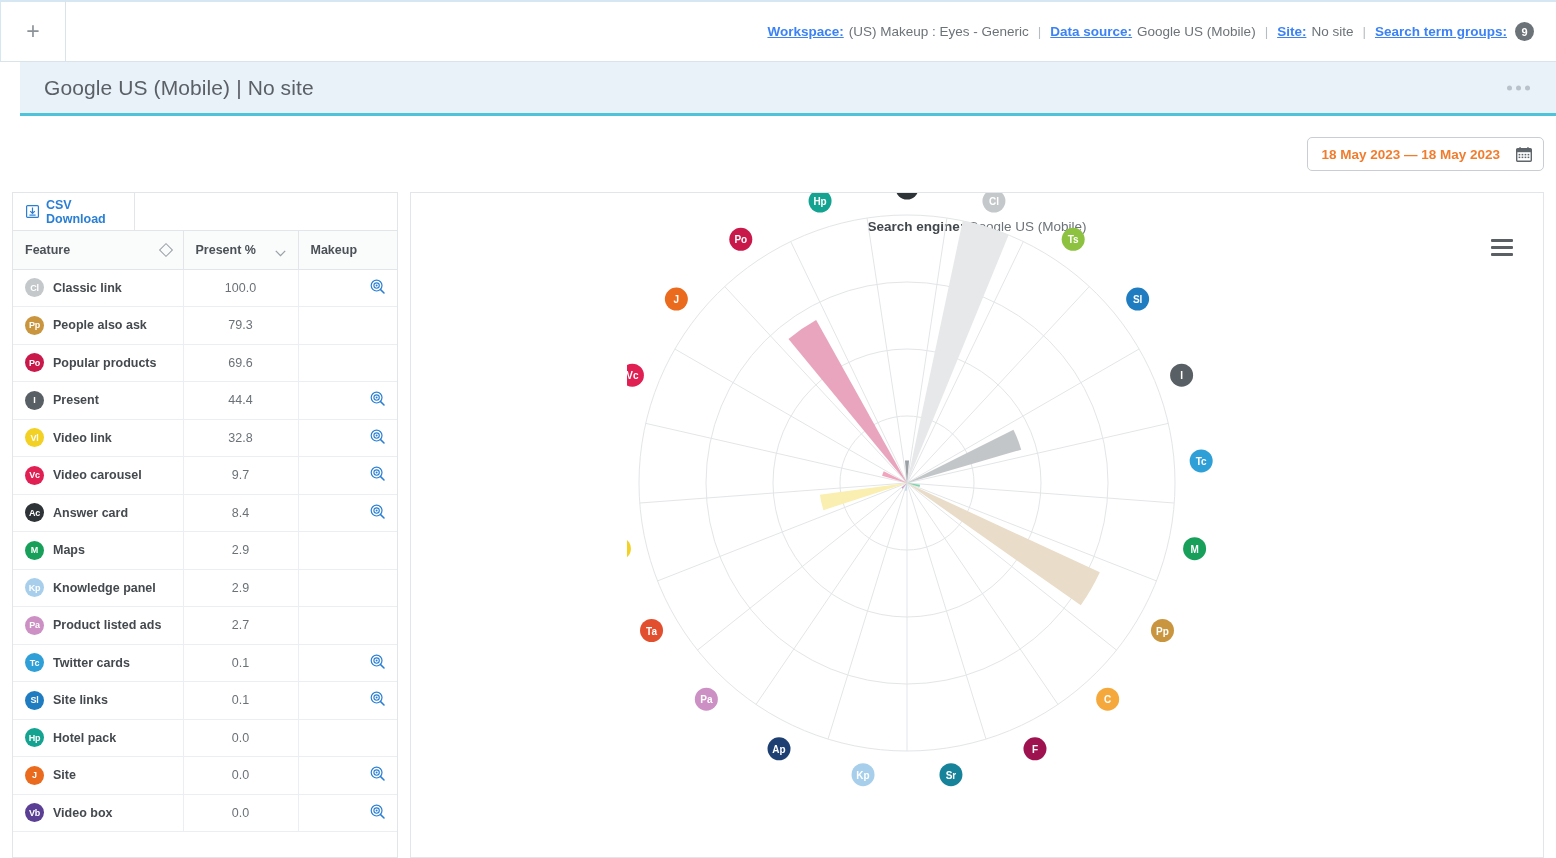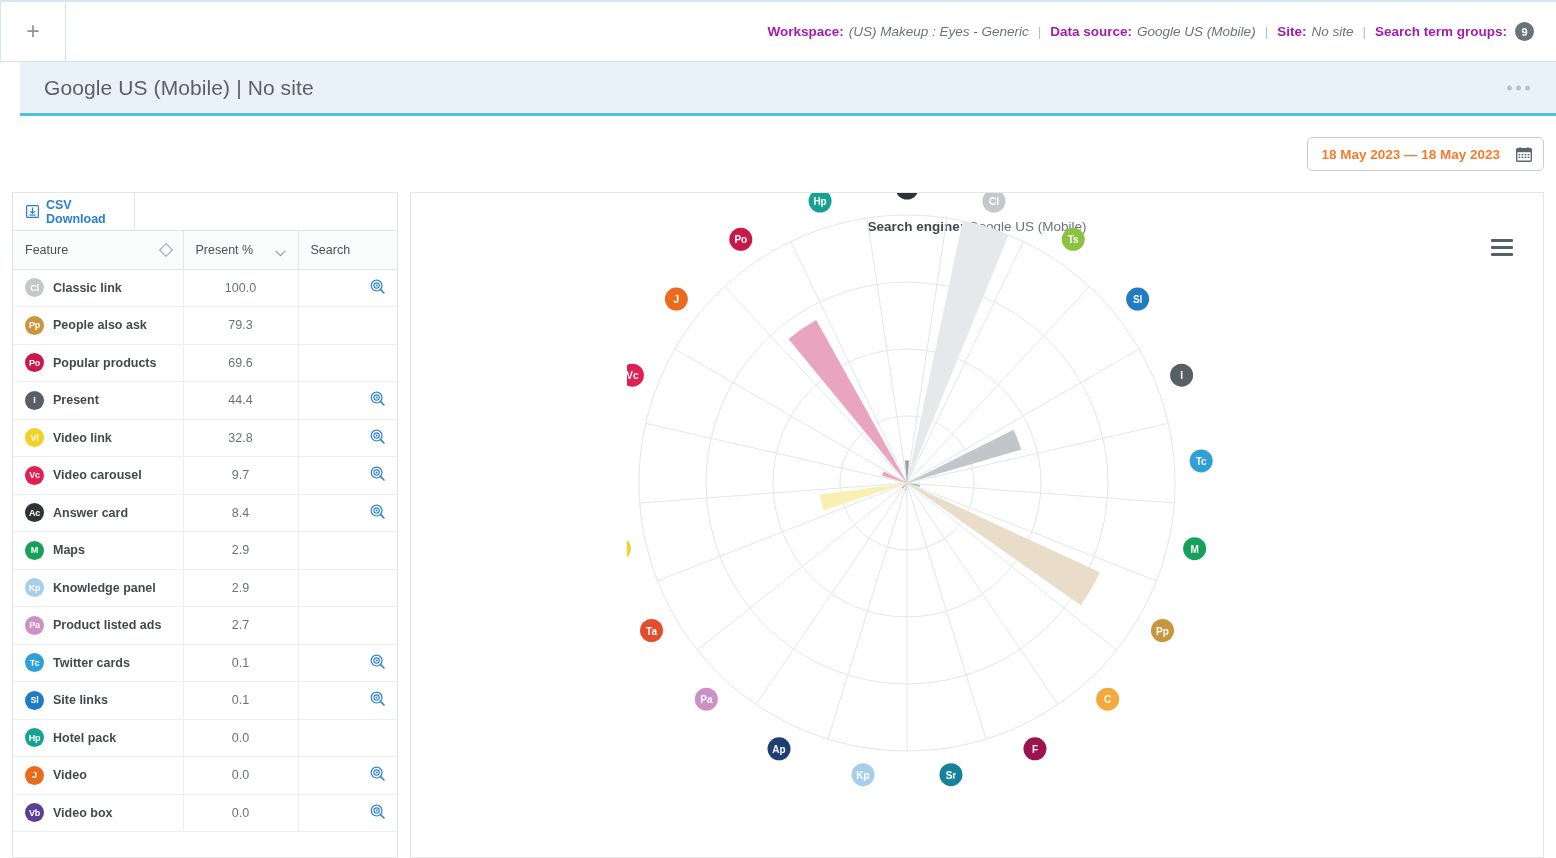--- a/index.html
+++ b/index.html
@@ -27,23 +27,23 @@
     border-left: 1px solid #d6e6f2;
     display: flex; align-items: center; justify-content: center;
     cursor: pointer;
     background: #fff;
   }
   .tab-add .plus {
     font-size: 23px; color: #8b9298; line-height: 1; font-weight: 300;
   }
   .tab-rest { flex: 1; border-top: 2px solid #d6e6f2; display: flex; align-items: center; justify-content: flex-end; padding-right: 22px; }
   .meta { font-size: 13.5px; color: #6c7378; white-space: nowrap; display: flex; align-items: center; gap: 0; }
-  .meta b { color: #a21caf; font-weight: bold; }
+  .meta b { color: #3b82f6; font-weight: bold; text-decoration: underline; }
   .meta .sep { margin: 0 9px; color: #b6bcc1; }
-  .meta .val { margin-left: 5px; font-style: italic; }
+  .meta .val { margin-left: 5px; }
   .badge-count {
     display: inline-flex; align-items: center; justify-content: center;
     width: 19px; height: 19px; border-radius: 50%;
     background: #6c7378; color: #fff; font-size: 11px; font-weight: bold;
     margin-left: 8px;
   }
 
   
   .titlebar {
     height: 54px;
@@ -88,21 +88,21 @@
     width: 122px; display: flex; align-items: center; gap: 7px;
     padding-left: 13px; border-right: 1px solid #e2e6e9;
     color: #2a7fd4; font-size: 12.5px; font-weight: bold; cursor: pointer;
   }
   .csvbtn .dl { width: 13px; height: 13px; flex:0 0 auto; }
   .csvbar .csvfill { flex: 1; }
 
   table.feat { width: 100%; border-collapse: collapse; table-layout: fixed; }
   table.feat th {
     height: 38px; background: #fafbfb; border-bottom: 1px solid #e2e6e9;
-    font-size: 12.5px; color: #4b5156; font-weight: normal; text-align: left;
+    font-size: 12.5px; color: #4b5156; font-weight: bold; text-align: left;
     padding: 0 12px; vertical-align: middle;
   }
   th.c-feature { width: 170px; }
   th.c-present { width: 115px; border-left: 1px solid #e2e6e9; }
   th.c-actions { width: 99px; border-left: 1px solid #e2e6e9; }
   .th-inner { display: flex; align-items: center; justify-content: space-between; }
   .sort-diamond { width: 10px; height: 10px; border: 1.4px solid #9aa0a6; transform: rotate(45deg); display:inline-block; }
   .sort-chev { width: 11px; height: 7px; display:inline-block; }
 
   table.feat td {
@@ -227,21 +227,21 @@
             <div class="th-inner">
               <span>Present %</span>
               <span class="sort-chev">
                 <svg width="11" height="7" viewBox="0 0 11 7">
                     <path d="M0.8 0.9 L5.5 5.6 L10.2 0.9" fill="none" stroke="#9aa0a6" stroke-width="1.3"></path>
                   </svg>
               </span>
             </div>
           </th>
           <th class="c-actions">
-            <span>Search</span>
+            <span>Makeup</span>
           </th>
         </tr>
       </thead>
       <tbody id="feat-body">
           <tr>
             <td class="t-feature">
               <div class="fcell">
                 <span class="chip" style="background:#c4c8cb">Cl</span>
                 <span>Classic link</span>
               </div>
@@ -401,21 +401,21 @@
                 <span>Hotel pack</span>
               </div>
             </td>
             <td class="t-present">0.0</td>
             <td class="t-actions"></td>
           </tr>
           <tr>
             <td class="t-feature">
               <div class="fcell">
                 <span class="chip" style="background:#ea6a1e">J</span>
-                <span>Video</span>
+                <span>Site</span>
               </div>
             </td>
             <td class="t-present">0.0</td>
             <td class="t-actions"><span class="act-icon"><svg width="15" height="15" viewBox="0 0 15 15">
                   <circle cx="6.6" cy="6.6" r="5.4" fill="none" stroke="#2a7fd4" stroke-width="1.2"></circle>
                   <circle cx="6.6" cy="6.6" r="2.7" fill="none" stroke="#2a7fd4" stroke-width="1.1"></circle>
                   <circle cx="6.6" cy="6.6" r="1" fill="#2a7fd4"></circle>
                   <path d="M10.6 10.6 L14 14" stroke="#2a7fd4" stroke-width="1.5" stroke-linecap="round"></path>
                 </svg></span></td>
           </tr>

